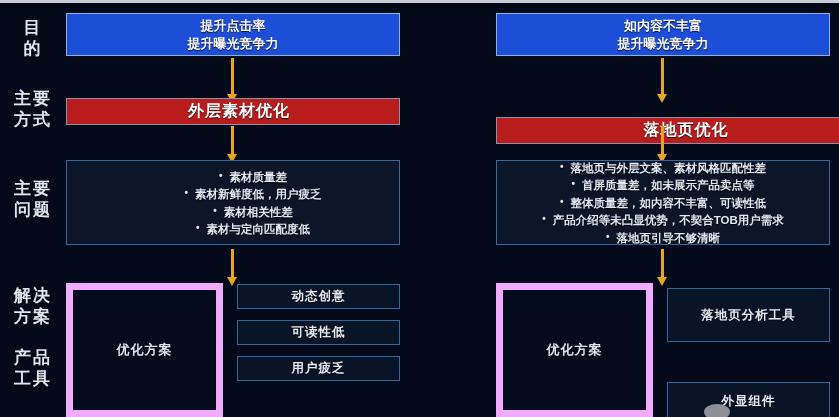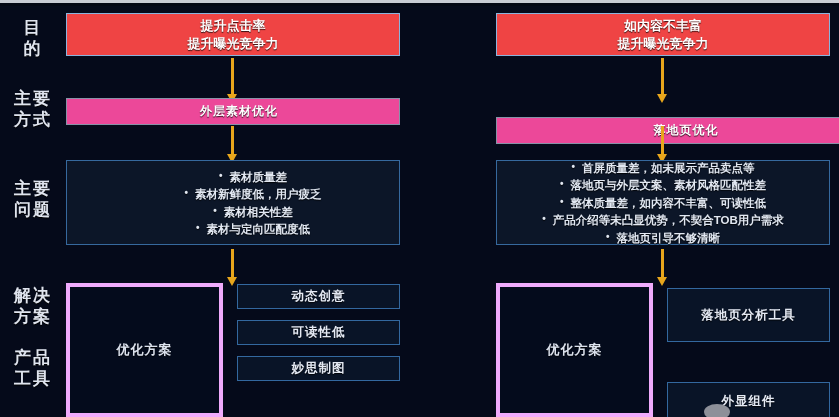--- a/index.html
+++ b/index.html
@@ -49,50 +49,50 @@
   .box {
     position: absolute;
     box-sizing: border-box;
     display: flex;
     align-items: center;
     justify-content: center;
     color: #e6eaf2;
     text-shadow: 0 1px 1px rgba(0,0,0,.8);
   }
   .box-goal {
-    background: #ef4444;
+    background: #1d4ed8;
     border: 1px solid #8ab4dd;
     font-size: 13px;
     font-weight: bold;
     line-height: 18px;
     text-align: center;
     color: #ffffff;
   }
   .box-method {
-    background: #ec4899;
+    background: #b91c1c;
     border: 1px solid #8892a8;
-    font-size: 12px;
+    font-size: 16px;
     font-weight: bold;
     color: #ffffff;
     letter-spacing: 1px;
     padding-left: 12px;
   }
   .box-problem {
     background: #0c1628;
     border: 1px solid #36699e;
     font-size: 11.5px;
     font-weight: bold;
     line-height: 16.5px;
     text-align: center;
     color: #e2e8f2;
     padding: 4px 6px;
   }
   .box-solution {
     background: #040b1c;
-    border: 4px solid #f0abfc;
+    border: 7px solid #f0abfc;
     font-size: 13px;
     font-weight: bold;
     color: #dde3ee;
     letter-spacing: 1px;
   }
   .box-tool {
     background: #091427;
     border: 1px solid #33689f;
     font-size: 12.5px;
     font-weight: bold;
@@ -190,39 +190,39 @@
       <li>素材与定向匹配度低</li>
     </ul>
   </div>
 
   <div class="arrow" style="left:231px; top:249px; height:29px;"></div>
 
   <div class="box box-solution" style="left:66px; top:283px; width:157px; height:134px;">优化方案</div>
 
   <div class="box box-tool" style="left:237px; top:284px; width:163px; height:25px;">动态创意</div>
   <div class="box box-tool" style="left:237px; top:320px; width:163px; height:25px;">可读性低</div>
-  <div class="box box-tool" style="left:237px; top:356px; width:163px; height:25px;">妙思制图</div>
+  <div class="box box-tool" style="left:237px; top:356px; width:163px; height:25px;">用户疲乏</div>
 
   <div class="box box-goal" style="left:496px; top:13px; width:334px; height:43px;">
     <div>
       <div>如内容不丰富</div>
       <div>提升曝光竞争力</div>
     </div>
   </div>
 
   <div class="arrow" style="left:661px; top:58px; height:37px;"></div>
 
   <div class="box box-method" style="left:496px; top:98px; width:368px; height:27px;margin-top:19px;">落地页优化</div>
 
   <div class="arrow" style="left:661px; top:126px; height:29px;"></div>
 
   <div class="box box-problem" style="left:496px; top:160px; width:334px; height:85px;">
     <ul class="bullets">
+      <li>落地页与外层文案、素材风格匹配性差</li>
       <li>首屏质量差，如未展示产品卖点等</li>
-      <li>落地页与外层文案、素材风格匹配性差</li>
       <li>整体质量差，如内容不丰富、可读性低</li>
       <li>产品介绍等未凸显优势，不契合TOB用户需求</li>
       <li>落地页引导不够清晰</li>
     </ul>
   </div>
 
   <div class="arrow" style="left:661px; top:249px; height:29px;"></div>
 
   <div class="box box-solution" style="left:496px; top:283px; width:157px; height:134px;">优化方案</div>
 

